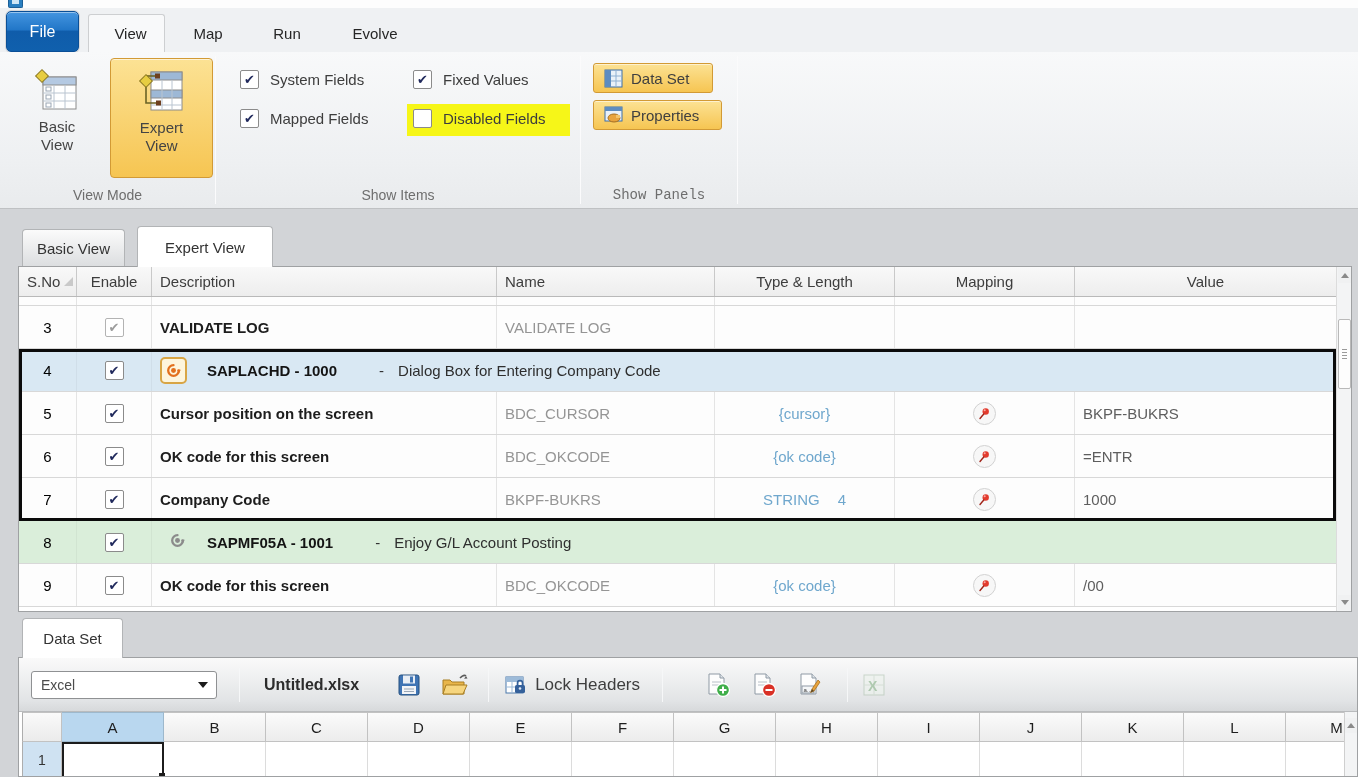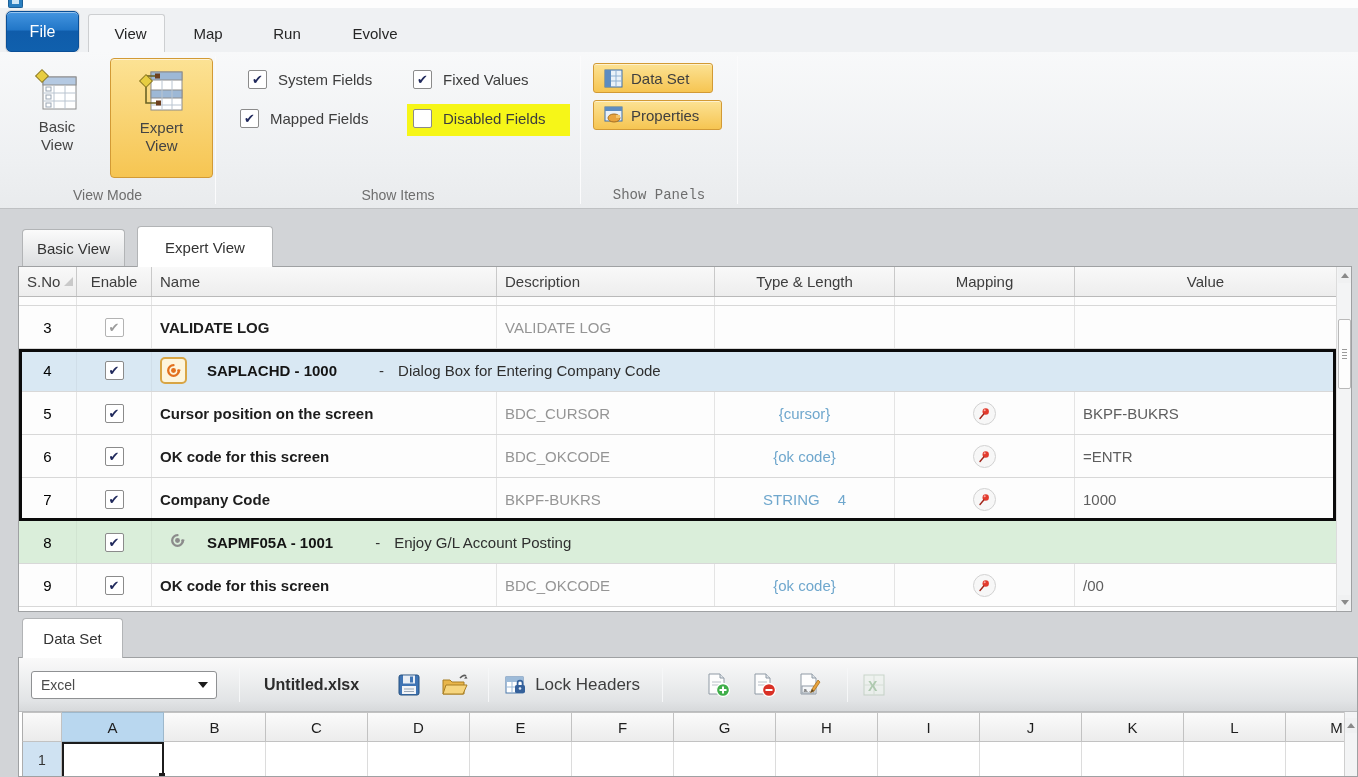--- a/index.html
+++ b/index.html
@@ -207,21 +207,21 @@
         <rect x="3.5" y="9.5" width="9" height="9" transform="rotate(45 8 14)" fill="#e7cd41" stroke="#8d7a20"></rect>
       </svg>
       <span class="lbl" style="width:60px;">Expert View</span>
     </div>
 
     <div class="group-label" style="left:0; width:215px;">View Mode</div>
     <div class="rsep" style="left:215px;"></div>
 
     <div class="hl"></div>
 
-    <div class="rib-check" style="left:248px; top:18px;justify-content:space-between;">
+    <div class="rib-check" style="left:240px; top:18px;justify-content:space-between;">
       <span class="cb checked"></span>
       <span>System Fields</span>
     </div>
     <div class="rib-check" style="left:240px; top:57px;">
       <span class="cb checked"></span>
       <span>Mapped Fields</span>
     </div>
     <div class="rib-check" style="left:413px; top:18px;">
       <span class="cb checked"></span>
       <span>Fixed Values</span>
@@ -270,24 +270,24 @@
 
       <div class="mhead">
         <div class="hc">
             <span>S.No</span>
             <span class="sortmark"></span>
           </div>
         <div class="hc c">
             <span>Enable</span>
           </div>
         <div class="hc">
+            <span>Description</span>
+          </div>
+        <div class="hc">
             <span>Name</span>
-          </div>
-        <div class="hc">
-            <span>Description</span>
           </div>
         <div class="hc c">
             <span>Type &amp; Length</span>
           </div>
         <div class="hc c">
             <span>Mapping</span>
           </div>
         <div class="hc c">
             <span>Value</span>
           </div>

